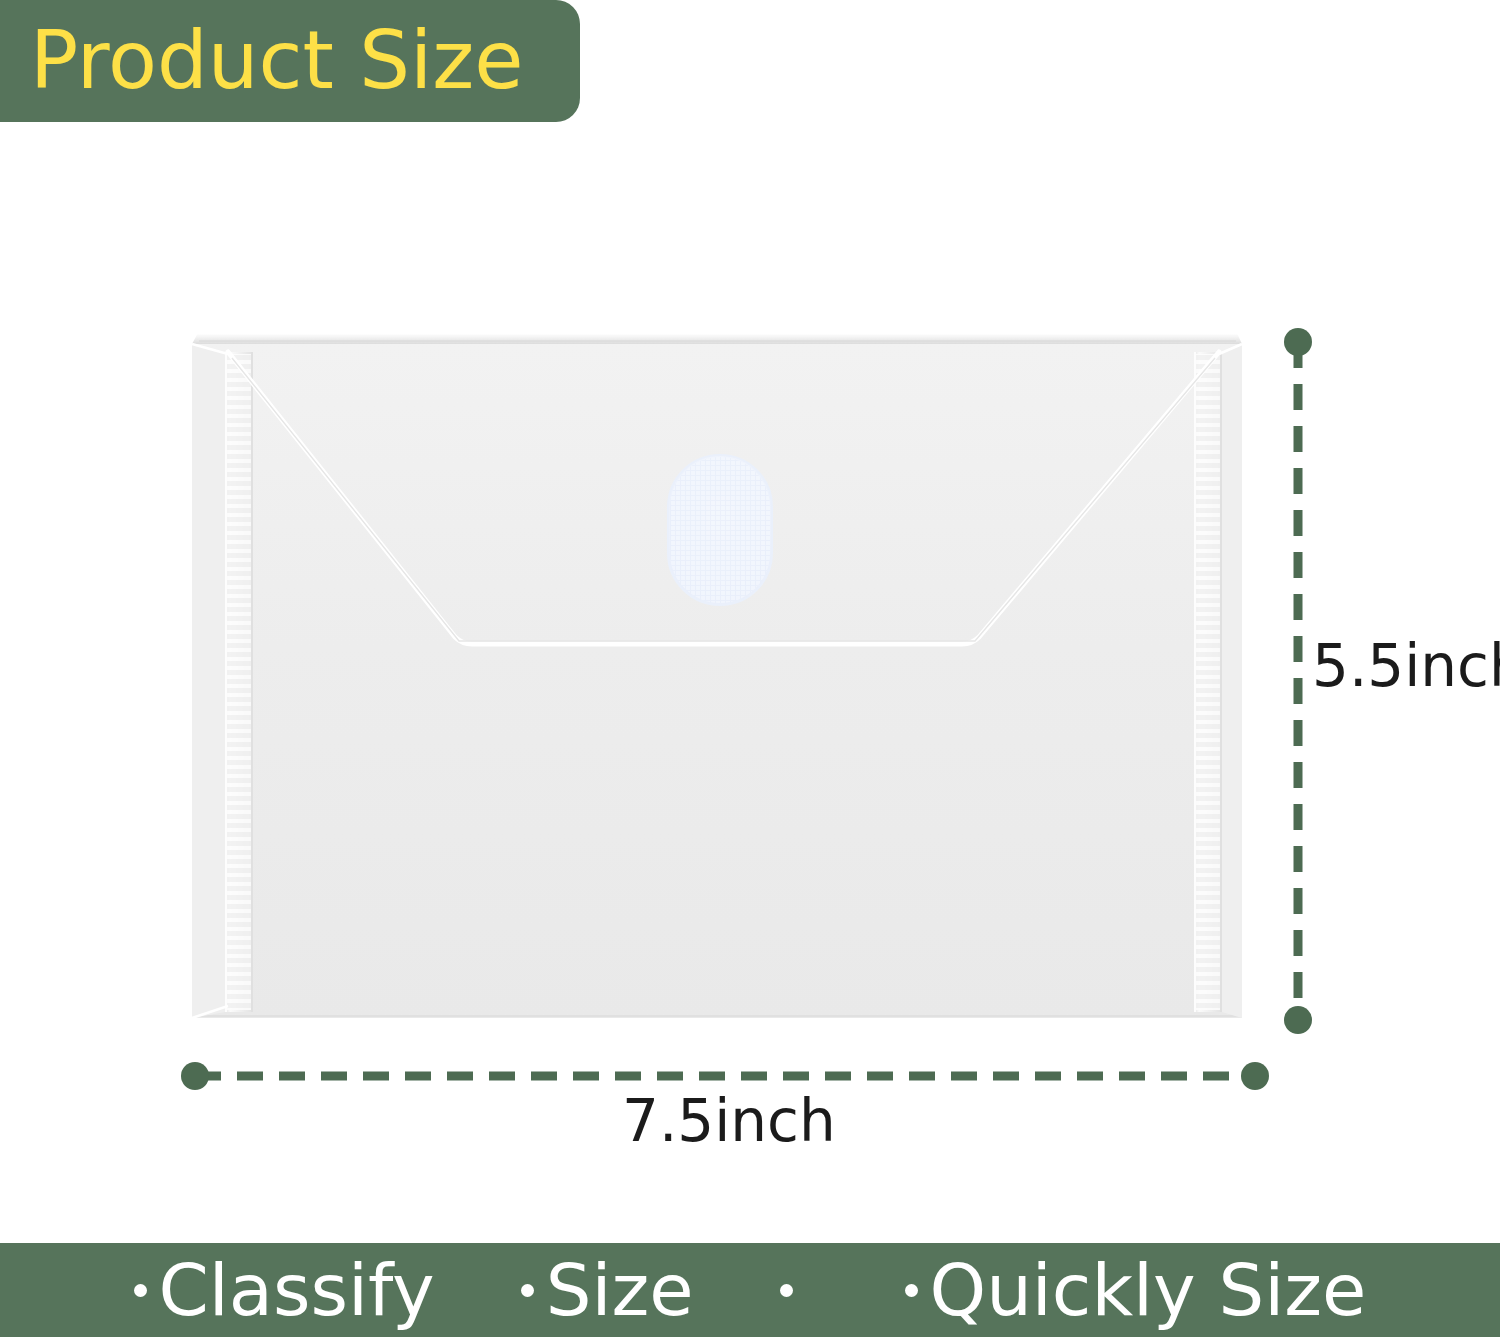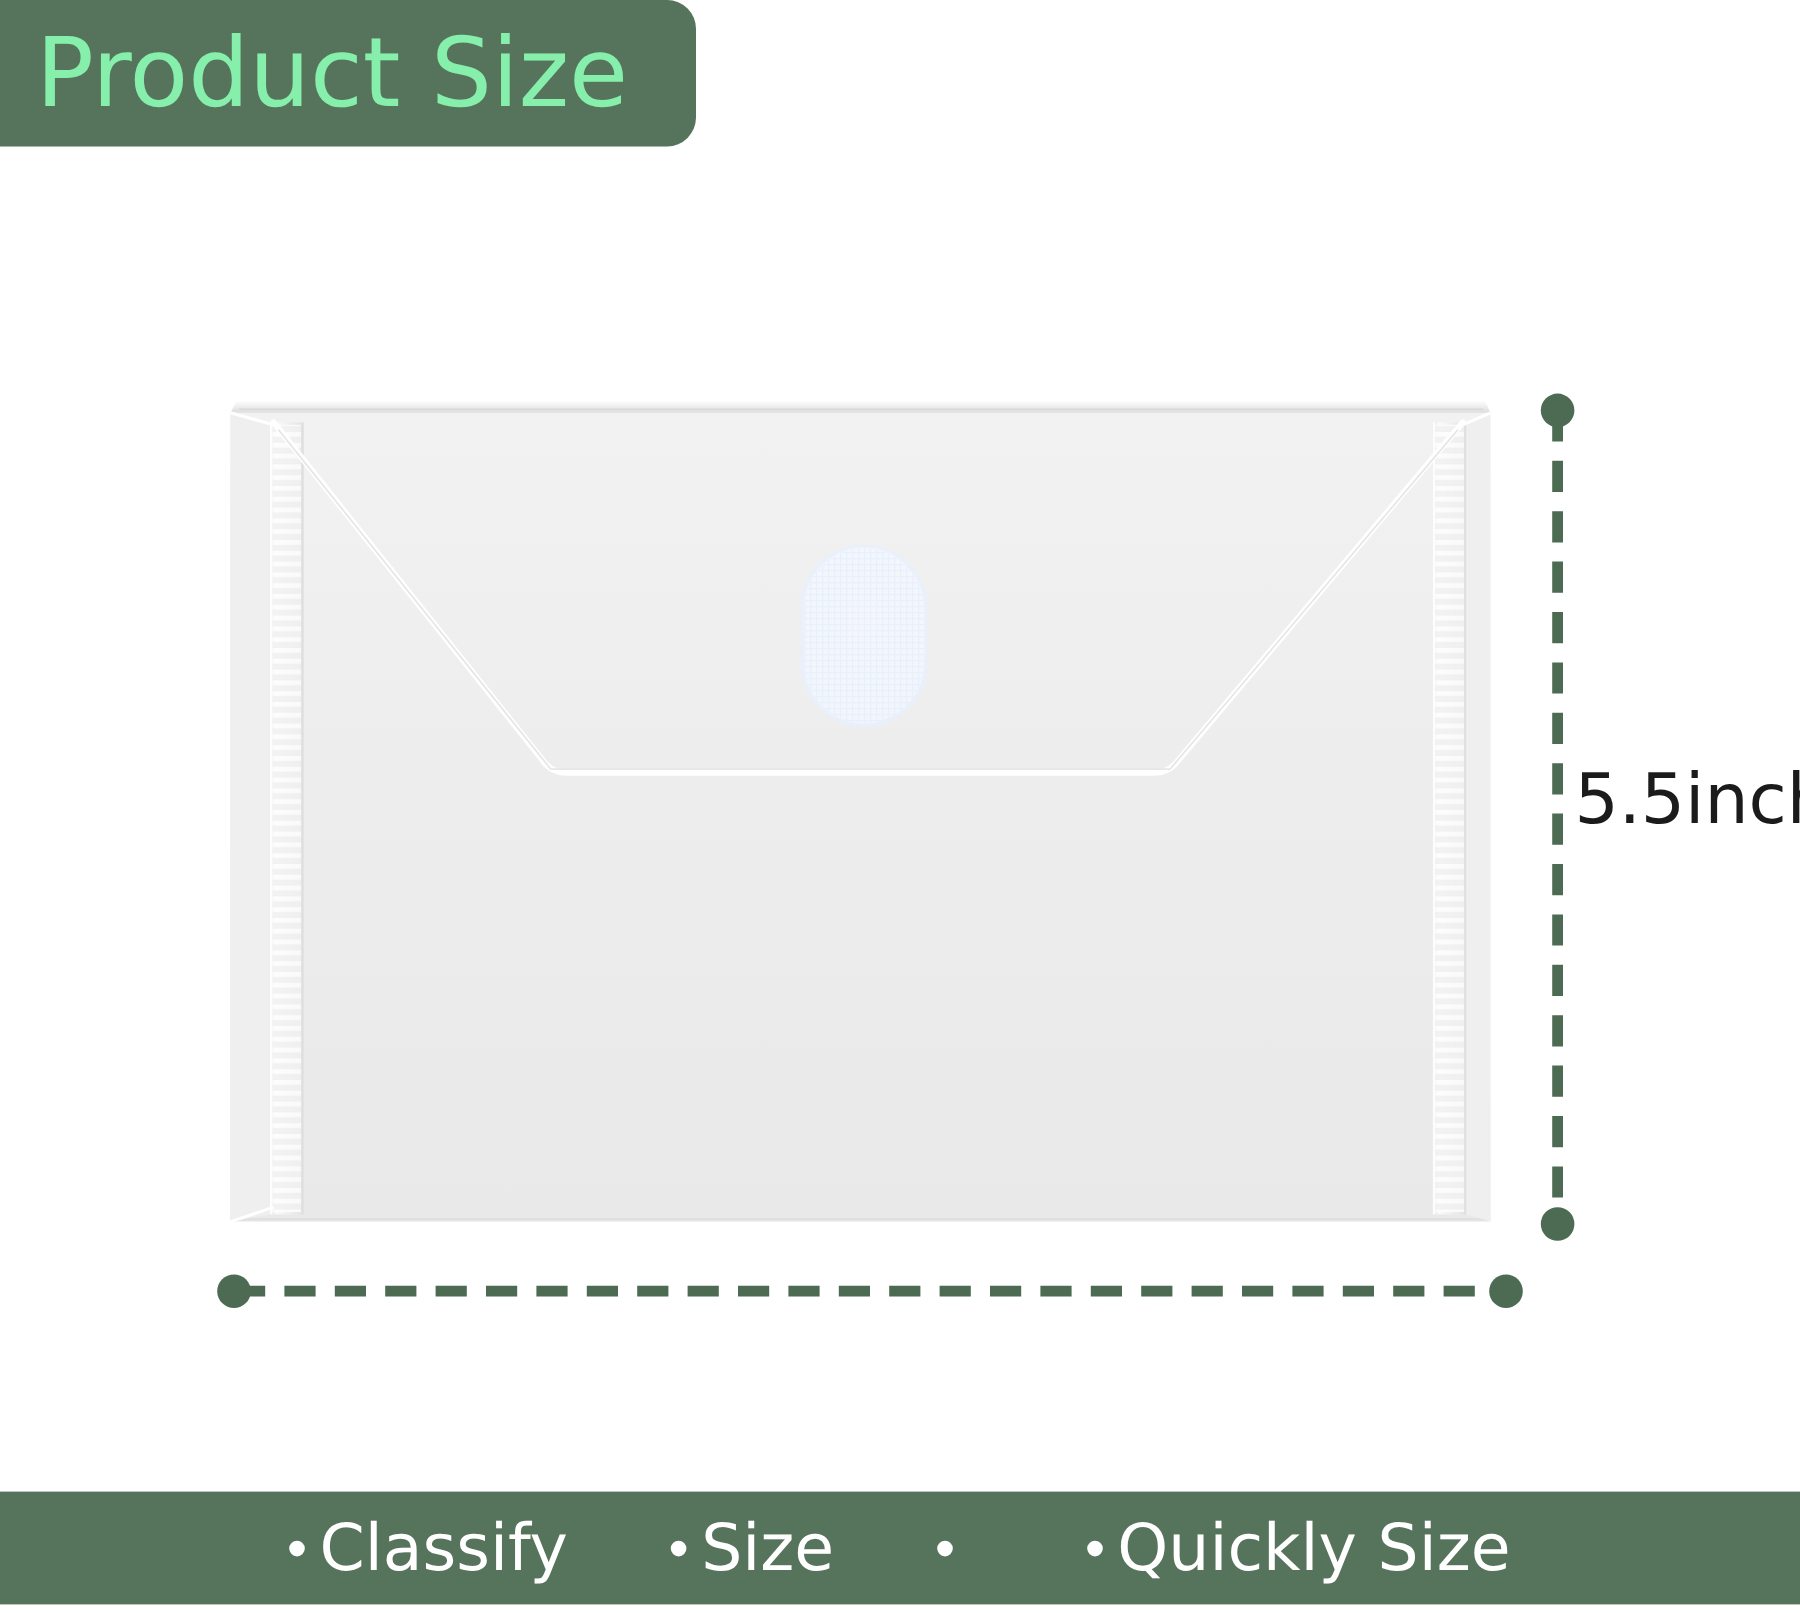--- a/index.html
+++ b/index.html
@@ -29,21 +29,21 @@
     height: 122px;
     background: #56745b;
     border-radius: 0 24px 24px 0;
     display: flex;
     align-items: center;
     justify-content: flex-start;
     box-sizing: border-box;
     padding-left: 60px;
   }
   .header-badge .title {
-    color: #86efac;
+    color: #fde047;
     font-family: "DejaVu Sans", "Liberation Sans", sans-serif;
     font-size: 80px;
     font-weight: 400;
     letter-spacing: 0px;
     line-height: 1;
     white-space: nowrap;
   }
 
   
   .product-area {
@@ -87,21 +87,21 @@
     height: 94px;
     background: #56745b;
     display: flex;
     align-items: center;
     justify-content: center;
     box-sizing: border-box;
   }
   .feature-item {
     color: #ffffff;
     font-family: "DejaVu Sans", "Liberation Sans", sans-serif;
-    font-size: 54px;
+    font-size: 72px;
     font-weight: 400;
     line-height: 1;
     white-space: nowrap;
     display: flex;
     align-items: center;
   }
   .feature-item .bullet {
     display: inline-block;
     width: 13px;
     height: 13px;
@@ -219,20 +219,21 @@
       <circle cx="24" cy="694" r="14" fill="#4d6b52"></circle>
     </svg>
 
     <svg style="position:absolute; left:178px; top:1052px;" width="1094" height="48" viewBox="0 0 1094 48">
       <line x1="17" y1="24" x2="1077" y2="24" stroke="#4d6b52" stroke-width="9" stroke-dasharray="26 16" stroke-linecap="butt"></line>
       <circle cx="17" cy="24" r="14" fill="#4d6b52"></circle>
       <circle cx="1077" cy="24" r="14" fill="#4d6b52"></circle>
     </svg>
 
     <div class="dim-label dim-label-height">5.5inch</div>
+    <div class="dim-label dim-label-width">7.5inch</div>
   </div>
 
   <div class="feature-bar">
     <span class="feature-item">
       <span class="bullet"></span>
       <span>Classify</span>
     </span>
     <span class="feature-gap"></span>
     <span class="feature-item">
       <span class="bullet"></span>

